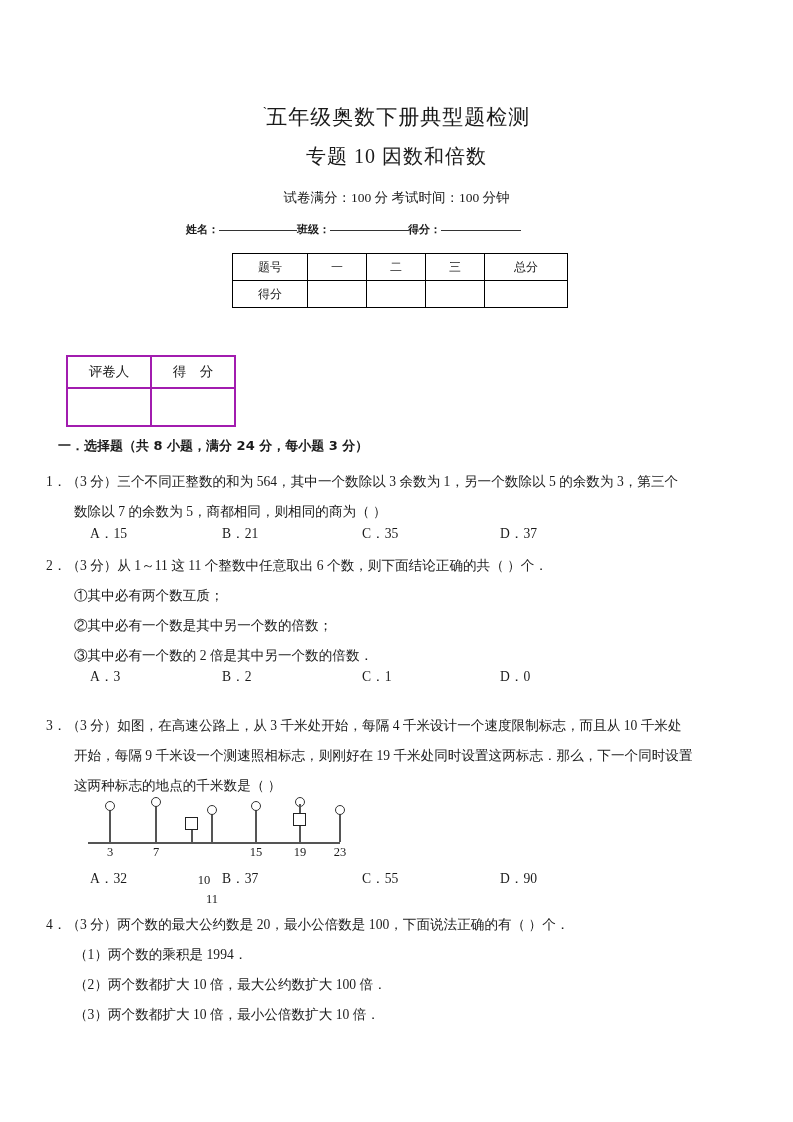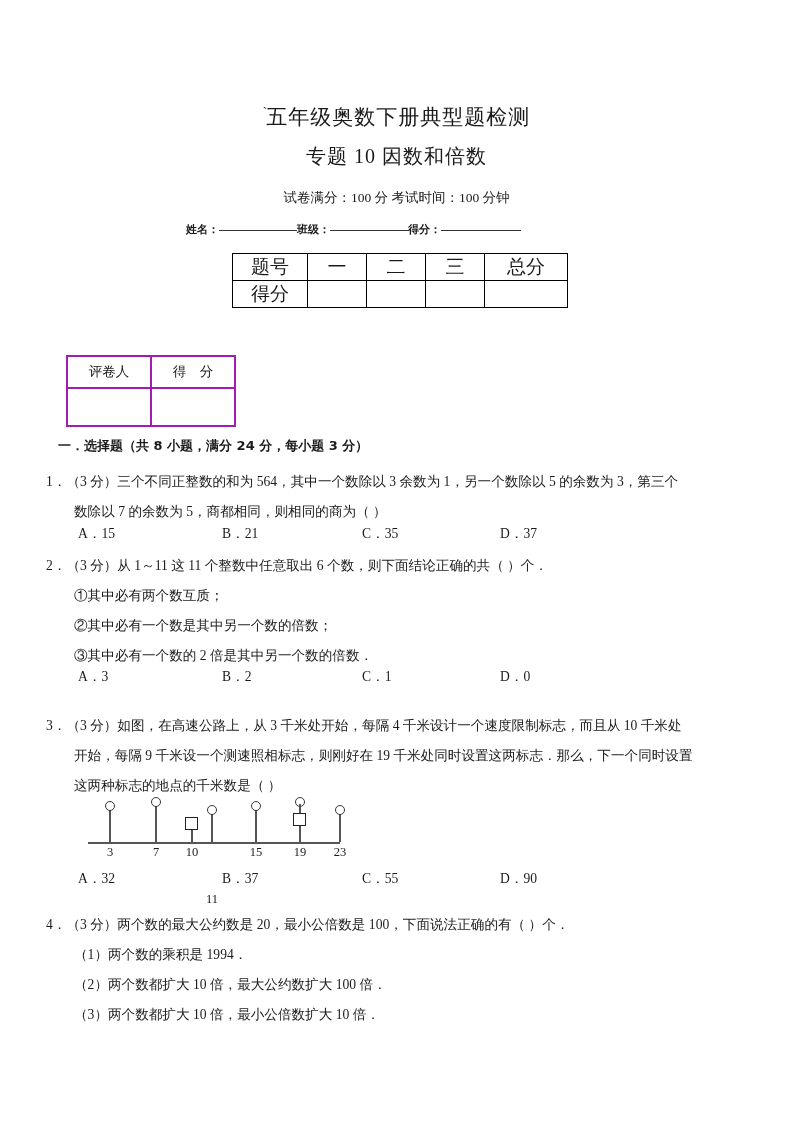--- a/index.html
+++ b/index.html
@@ -69,21 +69,21 @@
   }
   .blank-name  { width: 78px; }
   .blank-class { width: 78px; }
   .blank-score { width: 80px; }
 
   
   .score-table {
     position: absolute;
     left: 232px; top: 253px;
     border-collapse: collapse;
-    font-size: 19px;
+    font-size: 12px;
   }
   .score-table td {
     border: 1px solid #000;
     height: 26px;
     text-align: center;
     vertical-align: middle;
     padding: 0;
   }
   .score-table .c-label { width: 74px; }
   .score-table .c-num   { width: 58px; }
@@ -136,21 +136,21 @@
     width: 705px;
     font-size: 13.6px;
     height: 26px;
   }
   .opt {
     position: absolute;
     top: 0;
     white-space: nowrap;
     font-family: "Liberation Serif", serif;
   }
-  .opt-a { left: 32px; text-align: center; }
+  .opt-a { left: 44px; text-align: center; }
   .opt-b { left: 176px; }
   .opt-c { left: 316px; }
   .opt-d { left: 454px; }
 
   
   .figure {
     position: absolute;
     left: 80px; top: 795px;
     width: 320px;
     height: 72px;
@@ -322,21 +322,21 @@
           <div class="sq" style="bottom: 12px;"></div>
         </div>
         <div class="marker" style="left: 220px;">
           <div class="post" style="height: 38px;"></div>
           <div class="sq" style="bottom: 16px;"></div>
         </div>
       </div>
     <div id="figure-ticks">
         <div class="tick-label" style="left: 30px;">3</div>
         <div class="tick-label" style="left: 76px;">7</div>
-        <div class="tick-label" style="left: 112px;">10</div>
+        <div class="tick-label" style="left: 124px; margin-top: 28px;">10</div>
         <div class="tick-label" style="left: 132px; margin-top: 47px;">11</div>
         <div class="tick-label" style="left: 176px;">15</div>
         <div class="tick-label" style="left: 220px;">19</div>
         <div class="tick-label" style="left: 260px;">23</div>
       </div>
   </div>
 
   <div class="opts" style="top:870px">
     <span class="opt opt-a">A．32</span>
     <span class="opt opt-b">B．37</span>

